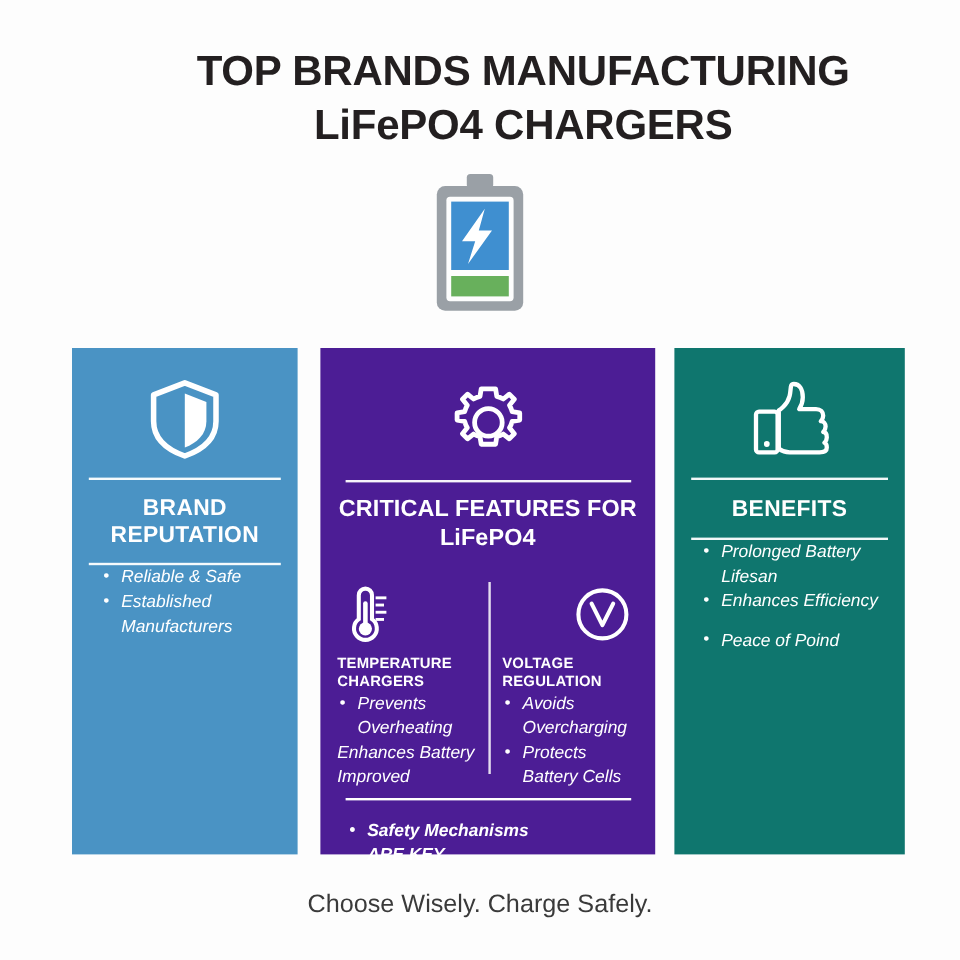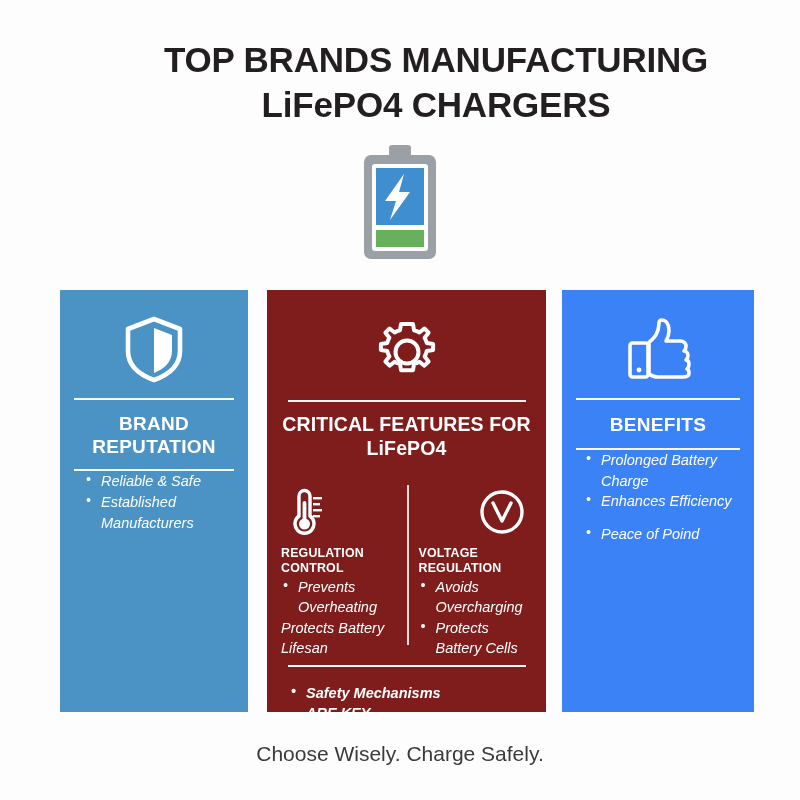--- a/index.html
+++ b/index.html
@@ -50,22 +50,22 @@
     width: 800px;
     height: 468px;
   }
   .card {
     position: absolute;
     top: 0;
     height: 422px;
     box-sizing: border-box;
   }
   .card-brand    { left: 56px;  width: 188px; background: #4a93c4; }
-  .card-features { left: 263px; width: 279px; background: #7f1d1d; }
-  .card-benefits { left: 558px; width: 192px; background: #3b82f6; }
+  .card-features { left: 263px; width: 279px; background: #4c1d95; }
+  .card-benefits { left: 558px; width: 192px; background: #0f766e; }
 
   .card-icon {
     width: 100%;
     display: flex;
     justify-content: center;
     align-items: center;
   }
   .card-brand .card-icon    { height: 98px; padding-top: 10px; }
   .card-benefits .card-icon { height: 98px; padding-top: 10px; }
   .card-features .card-icon { height: 96px; padding-top: 14px; }
@@ -251,24 +251,24 @@
           <svg width="42" height="48" viewBox="0 0 42 48">
             <path d="M18 8 a5.5 5.5 0 0 1 11 0 v20 a9.5 9.5 0 1 1 -11 0 z" fill="none" stroke="#ffffff" stroke-width="3.4"></path>
             <circle cx="23.5" cy="36" r="5.5" fill="#ffffff"></circle>
             <rect x="21.6" y="13" width="3.8" height="20" rx="1.9" fill="#ffffff"></rect>
             <rect x="32" y="9" width="9" height="2.4" fill="#ffffff"></rect>
             <rect x="32" y="15" width="7" height="2.4" fill="#ffffff"></rect>
             <rect x="32" y="21" width="9" height="2.4" fill="#ffffff"></rect>
             <rect x="32" y="27" width="7" height="2.4" fill="#ffffff"></rect>
           </svg>
         </div>
-        <div class="subtitle">REGULATION CONTROL</div>
+        <div class="subtitle">TEMPERATURE CHARGERS</div>
         <ul class="bullets sublist">
           <li class="dot">Prevents Overheating</li>
-          <li class="nodot">Protects Battery Lifesan</li>
+          <li class="nodot">Enhances Battery Improved</li>
         </ul>
       </div>
 
       <div class="subcol right">
         <div class="subicon">
           <svg width="48" height="48" viewBox="0 0 48 48">
             <circle cx="24" cy="24" r="20" fill="none" stroke="#ffffff" stroke-width="3.4"></circle>
             <path d="M15 15 L24 33 L33 15" fill="none" stroke="#ffffff" stroke-width="3.4" stroke-linecap="round" stroke-linejoin="round"></path>
           </svg>
         </div>
@@ -295,21 +295,21 @@
         <path d="M25 26 C25 26 32 22 34 14 C35.5 8 34 4 37.5 4 C42 4 45 8 45 15 C45 20 42 25 42 25 L56 25 C60 25 62 27.5 62 30.5 C62 33 60 35 60 35 C62.5 35 64 37 64 39.5 C64 42 62 44 62 44 C64 44 65 46 65 48.5 C65 51 63 53 63 53 C64.5 53.5 65 55 65 57 C65 59.5 63 61 59 61 L34 61 C29 61 25 58 25 58 Z" fill="none" stroke="#ffffff" stroke-width="3.6" stroke-linejoin="round"></path>
         <rect x="6" y="27" width="18" height="34" rx="2.5" fill="none" stroke="#ffffff" stroke-width="3.6"></rect>
         <circle cx="15" cy="54" r="2.4" fill="#ffffff"></circle>
       </svg>
     </div>
     <div class="rule"></div>
     <div class="card-heading">BENEFITS</div>
     <div class="rule"></div>
     <ul class="bullets benefits-list">
       <li class="dot">Prolonged Battery</li>
-      <li class="nodot">Charge</li>
+      <li class="nodot">Lifesan</li>
       <li class="dot">Enhances Efficiency</li>
       <li class="dot spaced">Peace of Poind</li>
     </ul>
   </div>
 
 </div>
 
 <div class="footer">Choose Wisely. Charge Safely.</div>
 
 </body></html>

